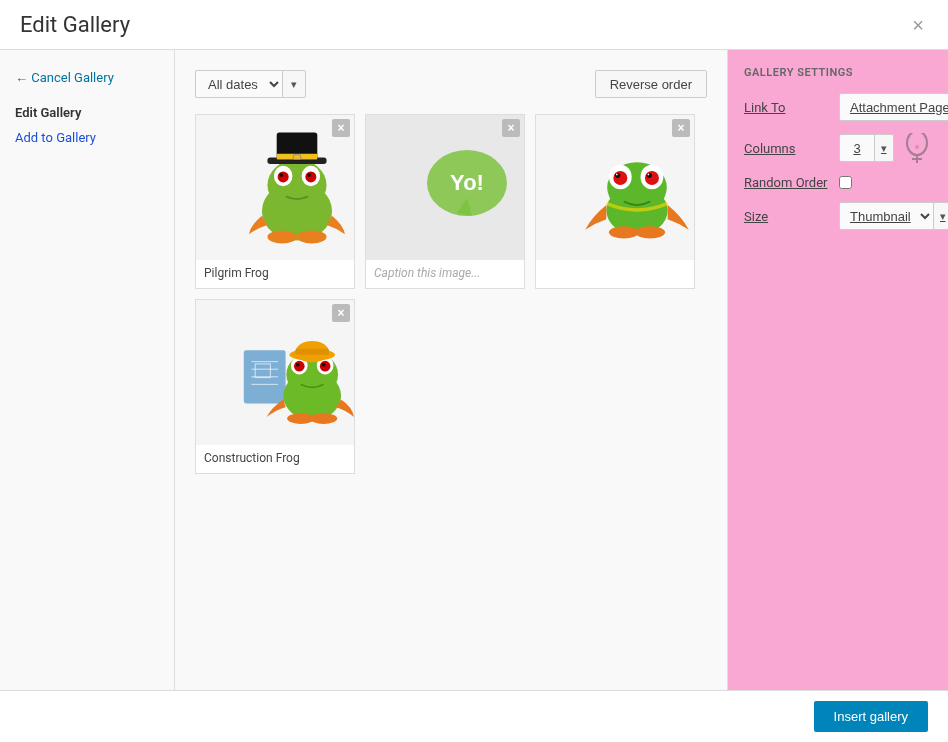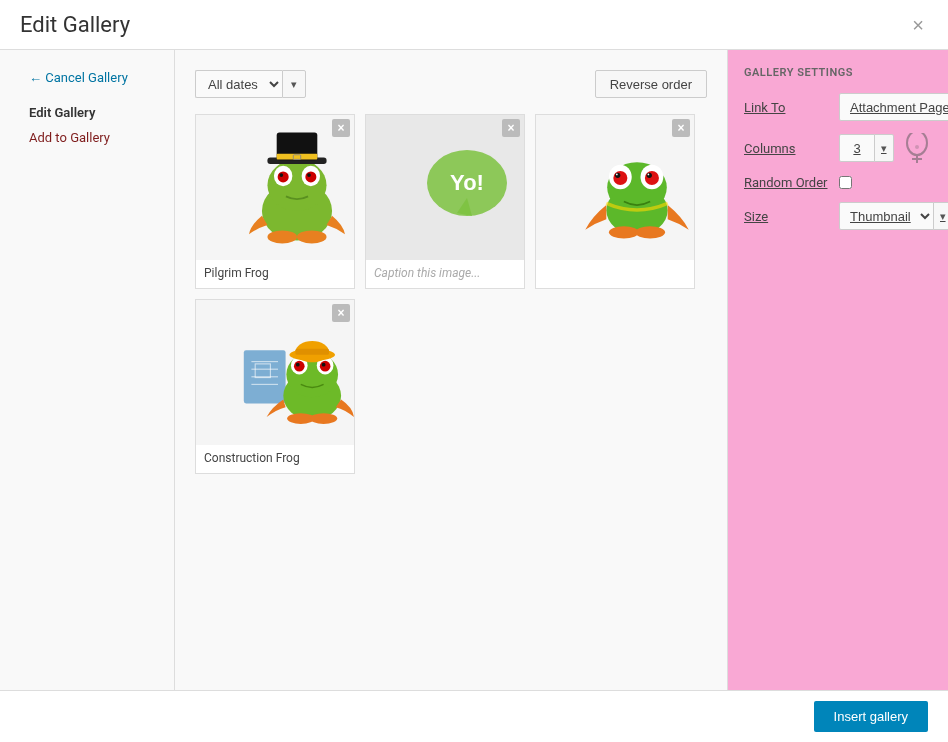--- a/index.html
+++ b/index.html
@@ -48,41 +48,41 @@
       display: flex;
       flex: 1;
       overflow: hidden;
     }
 
     
     .sidebar {
       width: 175px;
       background: #f9f9f9;
       border-right: 1px solid #ddd;
-      padding: 20px 29px;
+      padding: 20px 15px;
       flex-shrink: 0;
     }
 
     .sidebar-cancel {
       color: #0074a2;
       text-decoration: none;
       font-size: 13px;
       display: block;
       margin-bottom: 20px;
     }
 
     .sidebar-section-title {
       font-weight: 600;
       color: #333;
       margin-bottom: 10px;
       font-size: 13px;
     }
 
     .sidebar-link {
-      color: #7f1d1d;
+      color: #1d4ed8;
       text-decoration: none;
       font-size: 13px;
       display: block;
     }
 
     
     .main-content {
       flex: 1;
       padding: 20px;
       overflow-y: auto;

